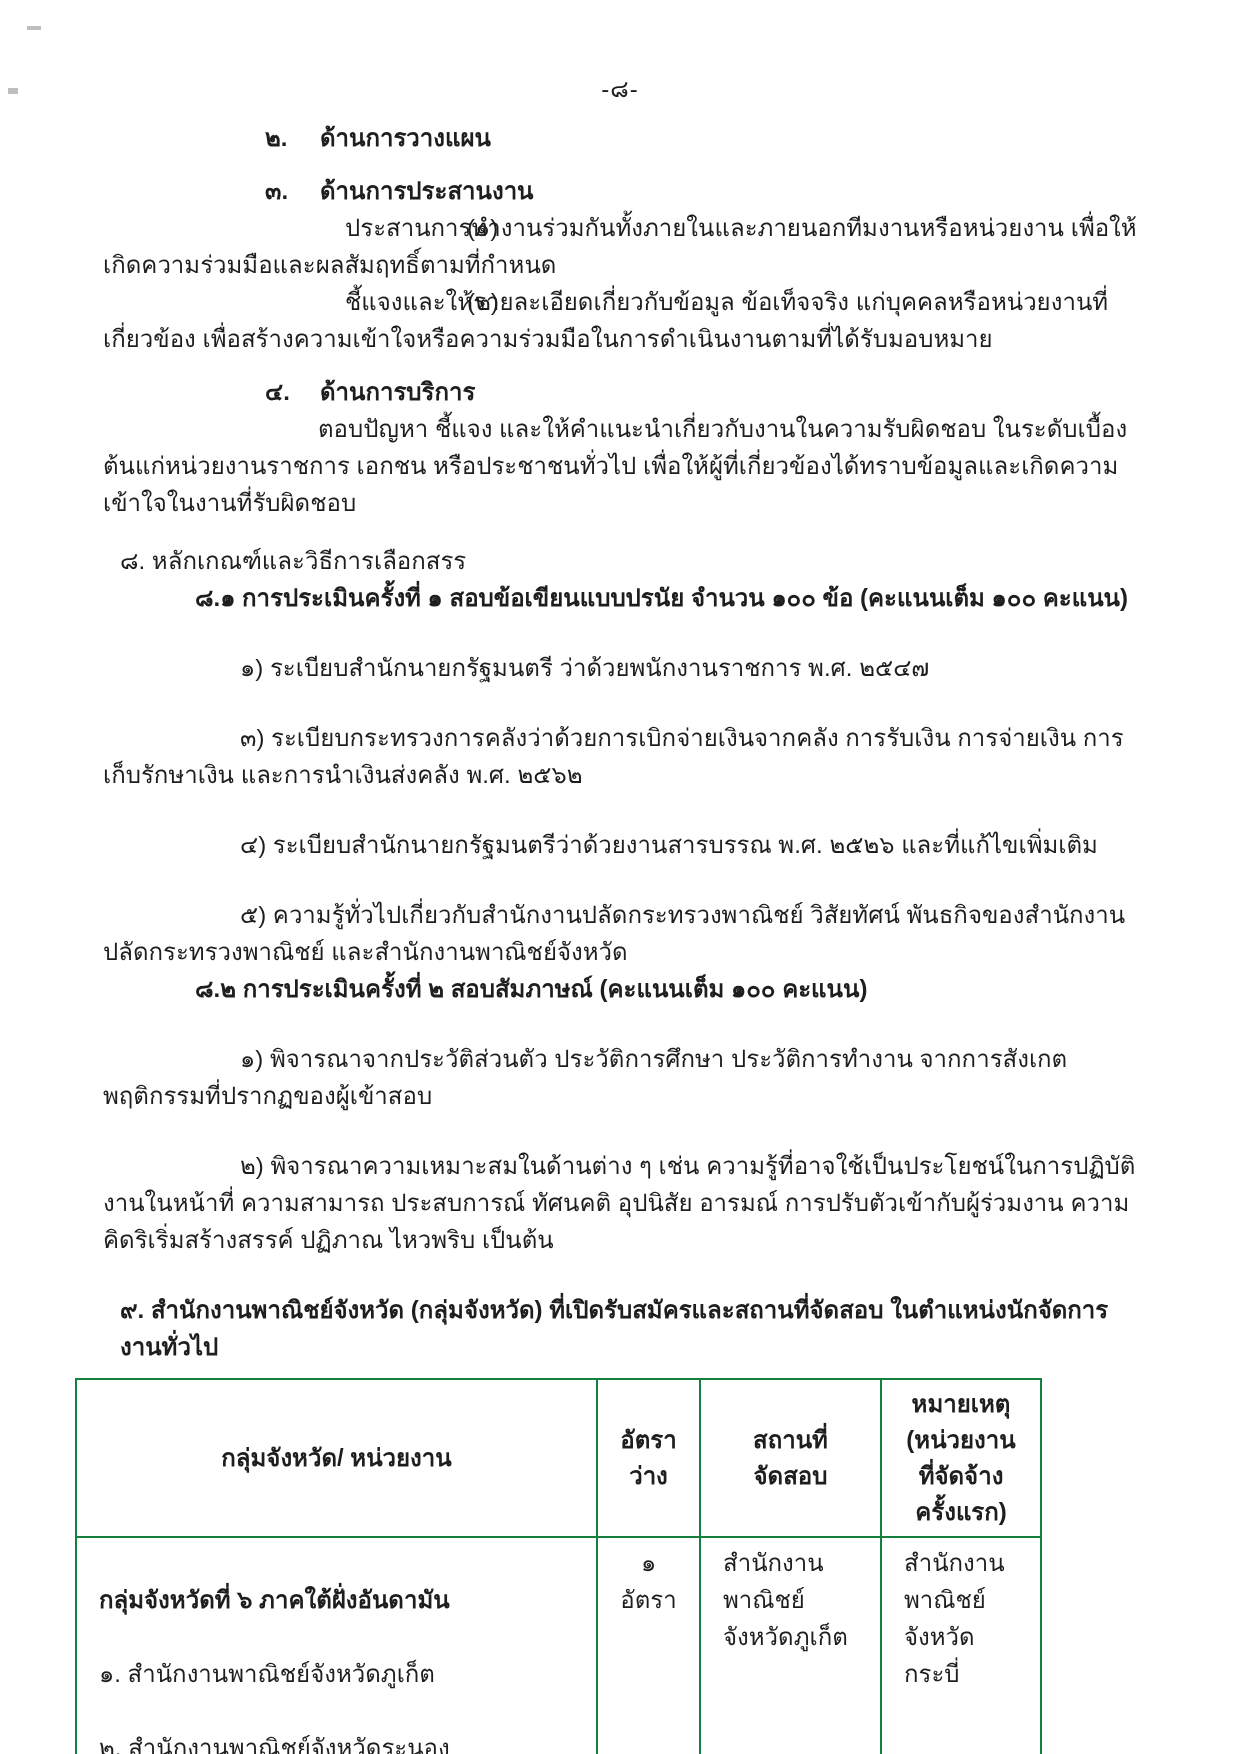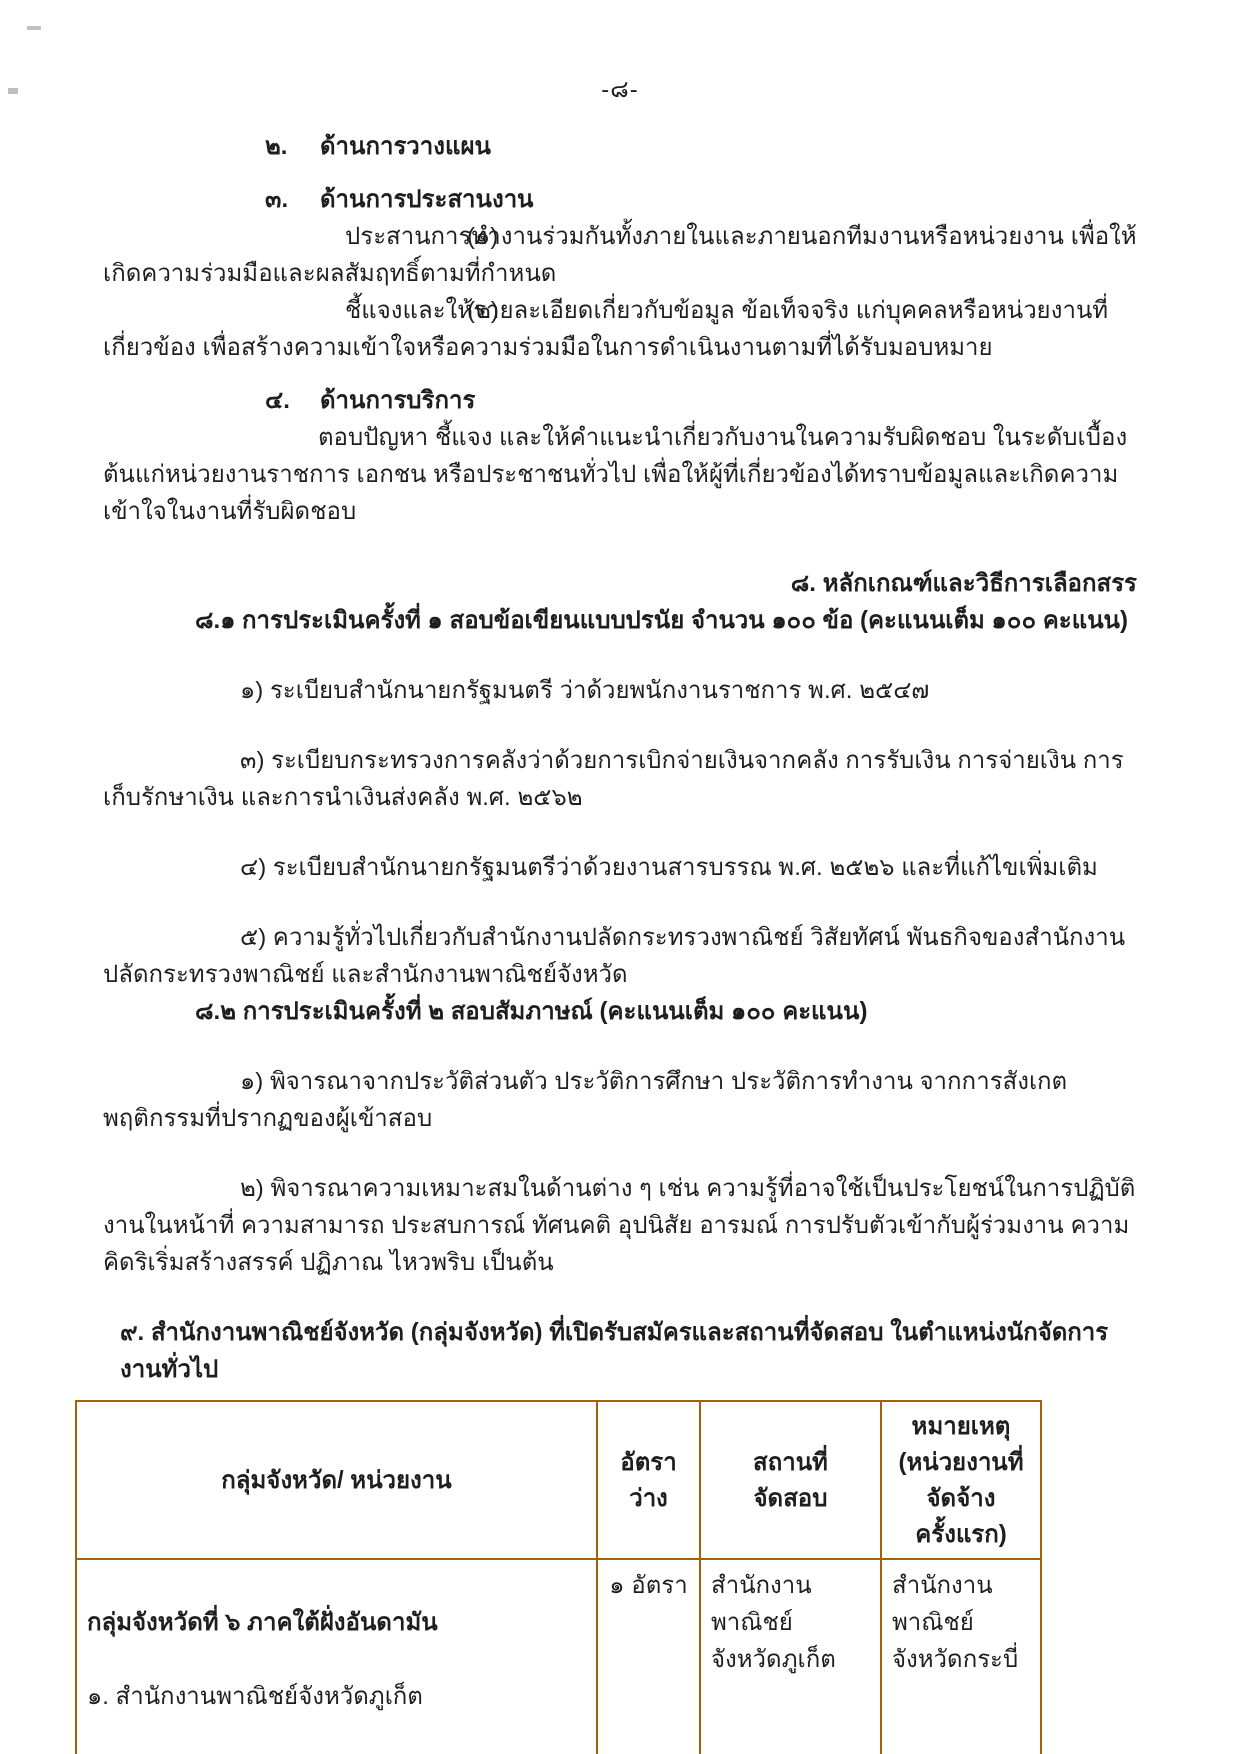--- a/index.html
+++ b/index.html
@@ -21,36 +21,36 @@
   .page-number { text-align: center; letter-spacing: 1px; }
 
   .duty-heading { font-weight: bold; margin-left: 162px; margin-top: 16px; }
   .duty-num { display: inline-block; width: 55px; }
 
   .para-body { text-indent: 215px; }
 
   .paren-item { text-indent: 182px; }
   .paren-num { display: inline-block; width: 60px; }
 
-  .sec-heading { font-weight: bold; margin-left: 17px; margin-top: 35px; text-align: right; }
+  .sec-heading { font-weight: normal; margin-left: 17px; margin-top: 21px; }
   .sub-heading { font-weight: bold; margin-left: 92px; }
   .sec-item { text-indent: 137px; margin-top: 33px; }
 
   .sec9-heading { font-weight: bold; margin-left: 17px; margin-top: 33px; }
 
   table.recruit {
     border-collapse: collapse;
     table-layout: fixed;
     width: 965px;
     margin-left: -28px;
     margin-top: 13px;
   }
   table.recruit th, table.recruit td {
-    border: 2px solid #a16207;
-    padding: 6px 10px;
+    border: 2px solid #15803d;
+    padding: 6px 22px;
     font-weight: normal;
     white-space: pre-line;
     box-sizing: border-box;
     margin-top: 13px;
   }
   col.c1 { width: 521px; }
   col.c2 { width: 103px; }
   col.c3 { width: 181px; }
   col.c4 { width: 160px; }
 
@@ -73,21 +73,21 @@
 </head>
 <body>
 
 <div class="speck speck1"></div>
 <div class="speck speck2"></div>
 
 <div class="page">
 
   <div class="page-number">-๘-</div>
 
-  <div class="duty-heading" style="margin-top:20px;">
+  <div class="duty-heading" style="margin-top:12px;">
     <span class="duty-num">๒.</span><span>ด้านการวางแผน</span>
   </div>
 
   <div class="duty-heading">
     <span class="duty-num">๓.</span><span>ด้านการประสานงาน</span>
   </div>
   <div class="paren-item">
     <span class="paren-num">(๑)</span><span>ประสานการทำงานร่วมกันทั้งภายในและภายนอกทีมงานหรือหน่วยงาน เพื่อให้เกิดความร่วมมือและผลสัมฤทธิ์ตามที่กำหนด</span>
   </div>
   <div class="paren-item">

